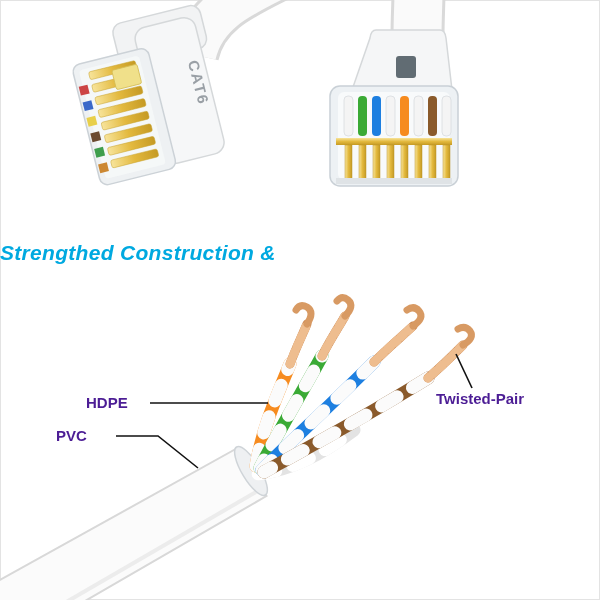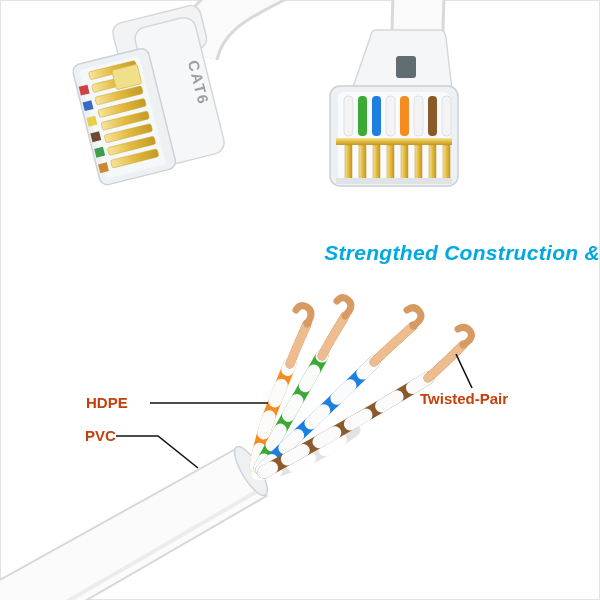--- a/index.html
+++ b/index.html
@@ -3,31 +3,31 @@
 <meta charset="utf-8">
 <style>
   html,body{margin:0;padding:0;background:#fff;}
   .stage{
     position:relative;width:600px;height:600px;background:#ffffff;
     overflow:hidden;font-family:"Liberation Sans",sans-serif;
     box-shadow:inset 0 0 0 1px #e3e3e3;
   }
   .art{position:absolute;left:0;top:0;}
   .headline{
-    position:absolute;left:0;top:237px;width:600px;text-align:right;
+    position:absolute;left:0;top:237px;width:600px;text-align:left;
     font-size:21px;line-height:31px;font-weight:bold;font-style:italic;
     letter-spacing:.3px;color:#00a9e0;
   }
   .lbl{
-    position:absolute;font-size:15px;font-weight:bold;color:#c2410c;
+    position:absolute;font-size:15px;font-weight:bold;color:#4c1d95;
     white-space:nowrap;
   }
   .lbl-hdpe{left:86px;top:394px;}
-  .lbl-pvc{left:85px;top:427px;}
-  .lbl-twist{left:420px;top:390px;}
+  .lbl-pvc{left:56px;top:427px;}
+  .lbl-twist{left:436px;top:390px;}
 </style>
 </head>
 <body>
 
 <div class="stage">
 
   <svg class="art" width="600" height="600" viewBox="0 0 600 600">
     <defs>
       <linearGradient id="goldV" x1="0" y1="0" x2="1" y2="0">
         <stop offset="0" stop-color="#f7e49b"></stop>

